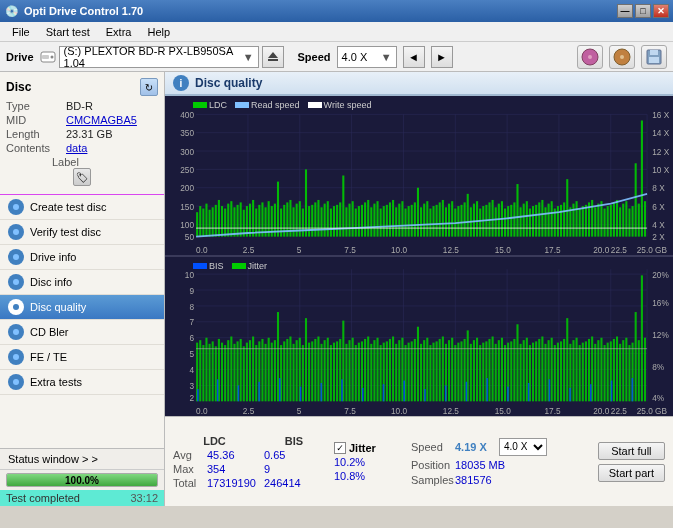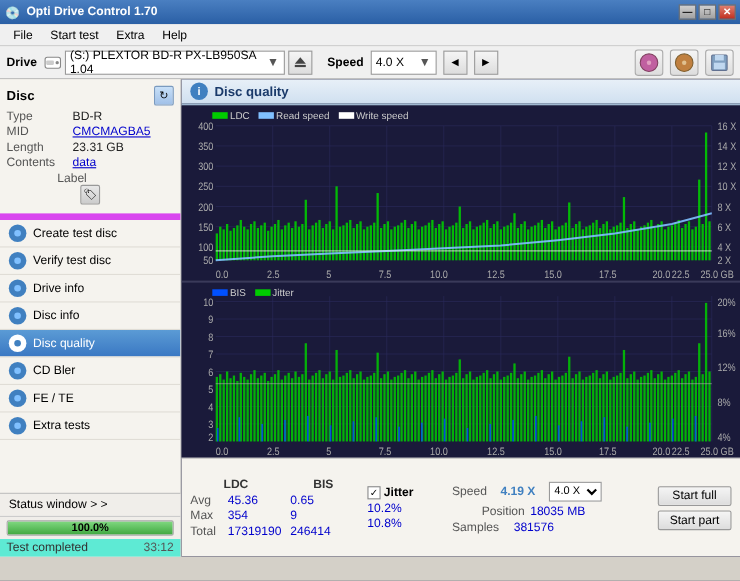--- a/index.html
+++ b/index.html
@@ -138,21 +138,21 @@
       background: #f5f3ee;
       border-right: 1px solid #bbb;
       display: flex;
       flex-direction: column;
       height: 100%;
     }
 
     
     .disc-panel {
       padding: 6px;
-      border-bottom: 6px solid #d946ef;
+      border-bottom: 1px solid #d946ef;
     }
     .disc-panel-header {
       display: flex;
       justify-content: space-between;
       align-items: center;
       margin-bottom: 4px;
     }
     .disc-title { font-weight: bold; font-size: 12px; }
     .disc-refresh {
       width: 18px;
@@ -1021,24 +1021,24 @@
         <div style="display:flex;align-items:center;gap:4px;">
           <span style="color:#555;font-size:11px;width:40px;">Speed</span>
           <span style="color:#4080c0;font-size:11px;font-weight:bold;min-width:40px;">4.19 X</span>
           <select style="font-size:10px;border:1px solid #999;background:white;width:48px;height:18px;">
             <option>4.0 X</option>
             <option>2.0 X</option>
             <option>8.0 X</option>
           </select>
         </div>
         <div style="display:flex;align-items:center;gap:4px;">
-          <span style="color:#555;font-size:11px;width:40px;margin-left:27px;">Position</span>
+          <span style="color:#555;font-size:11px;width:40px;">Position</span>
           <span style="color:#0000cc;font-size:11px;">18035 MB</span>
         </div>
-        <div style="display:flex;gap:16px;">
+        <div style="display:flex;gap:4px;">
           <span style="color:#555;font-size:11px;width:40px;">Samples</span>
           <span style="color:#0000cc;font-size:11px;">381576</span>
         </div>
       </div>
 
       <div style="display:flex;flex-direction:column;gap:4px;margin-left:8px;">
         <button class="action-btn">Start full</button>
         <button class="action-btn">Start part</button>
       </div>
     </div>

